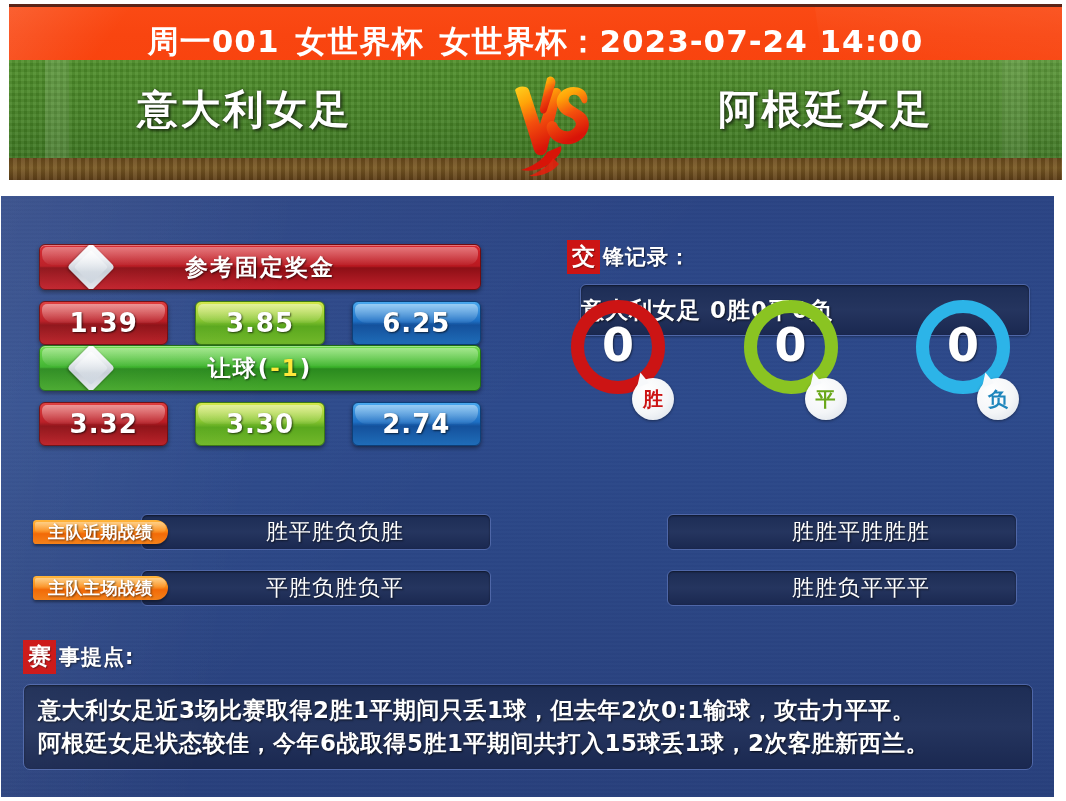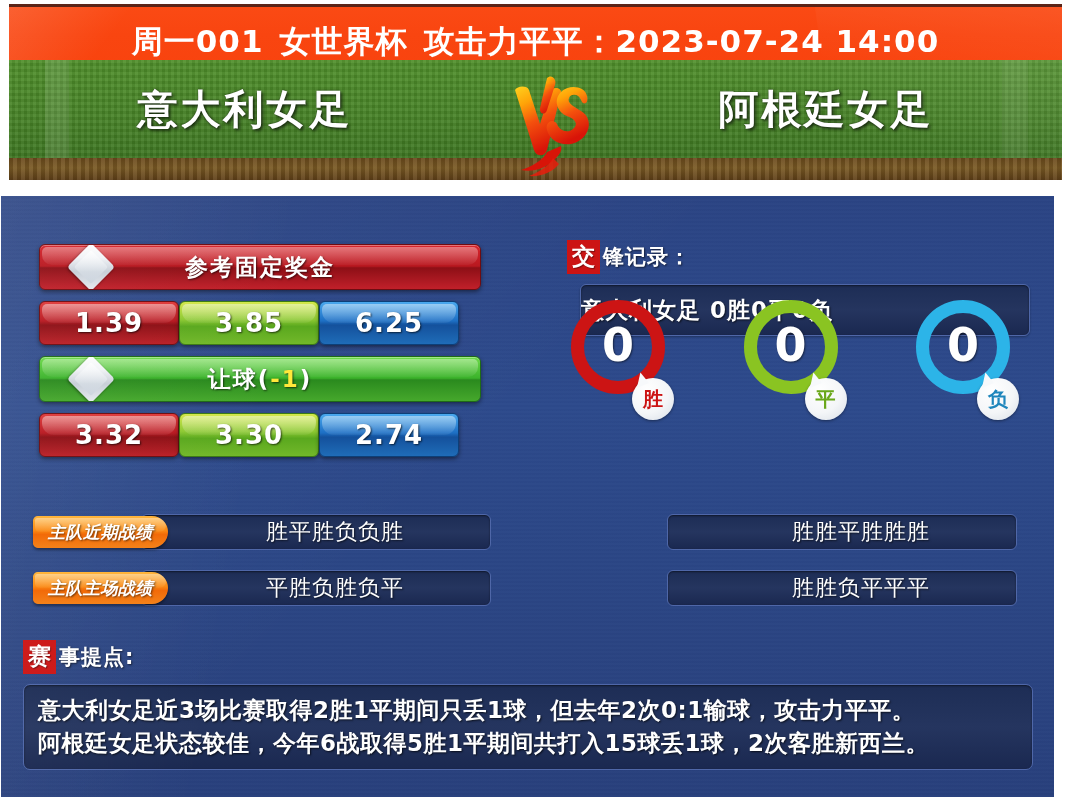--- a/index.html
+++ b/index.html
@@ -185,21 +185,21 @@
     border: 1px solid #1f6b16;
   }
   .bar::before {
     content: "";
     position: absolute; left: 2px; right: 2px; top: 2px; height: 40%;
     border-radius: 5px 5px 10px 10px;
     background: linear-gradient(180deg, rgba(255,255,255,0.38), rgba(255,255,255,0.04));
     pointer-events: none;
   }
 
-  .odds-row { display: flex; gap: 0; margin-bottom: 11px; }
+  .odds-row { display: flex; gap: 27px; }
 
   .odd-btn {
     position: relative;
     width: 140px; height: 44px;
     border-radius: 6px;
     display: flex;
     align-items: center;
     justify-content: center;
     color: #ffffff;
     font-size: 26px;
@@ -325,29 +325,28 @@
 
   
   .form-row {
     position: absolute;
     height: 40px;
     display: flex;
     align-items: center;
   }
   .form-tab {
     position: relative;
-    width: 135px; height: 32px;
+    width: 135px; height: 24px;
     border-radius: 6px 20px 20px 6px;
     display: flex;
     align-items: center;
     justify-content: center;
     z-index: 3;
     box-shadow: 0 2px 3px rgba(0,0,0,0.4);
     overflow: hidden;
-    font-style: italic;
   }
   .form-tab::before {
     content: "";
     position: absolute; left: 2px; right: 2px; top: 2px; height: 45%;
     border-radius: 5px 16px 14px 10px;
     background: linear-gradient(180deg, rgba(255,255,255,0.40), rgba(255,255,255,0.03));
   }
   .tab-orange { background: linear-gradient(180deg, #ffb63c 0%, #fb8a14 45%, #f26a08 58%, #f4821a 100%); }
   .tab-green  { background: linear-gradient(180deg, #c5e84a 0%, #8ec82a 45%, #6fae16 58%, #86c024 100%); }
   .form-tab-text {
@@ -404,21 +403,21 @@
     white-space: nowrap;
   }
 </style>
 </head>
 <body>
 
 <div class="app">
 
   <div class="header-bar">
     <div class="header-text">
-      <span>周一001</span><span class="sp"></span><span>女世界杯</span><span class="sp"></span><span>攻击力平平：</span><span>2023-07-24 14:00</span>
+      <span>周一001</span><span class="sp"></span><span>女世界杯</span><span class="sp"></span><span>女世界杯：</span><span>2023-07-24 14:00</span>
     </div>
   </div>
 
   <div class="pitch">
     <div class="stripe-l"></div>
     <div class="stripe-r"></div>
     <div class="sheen"></div>
     <div class="dirt"></div>
 
     <div class="team-name team-home">意大利女足</div>

